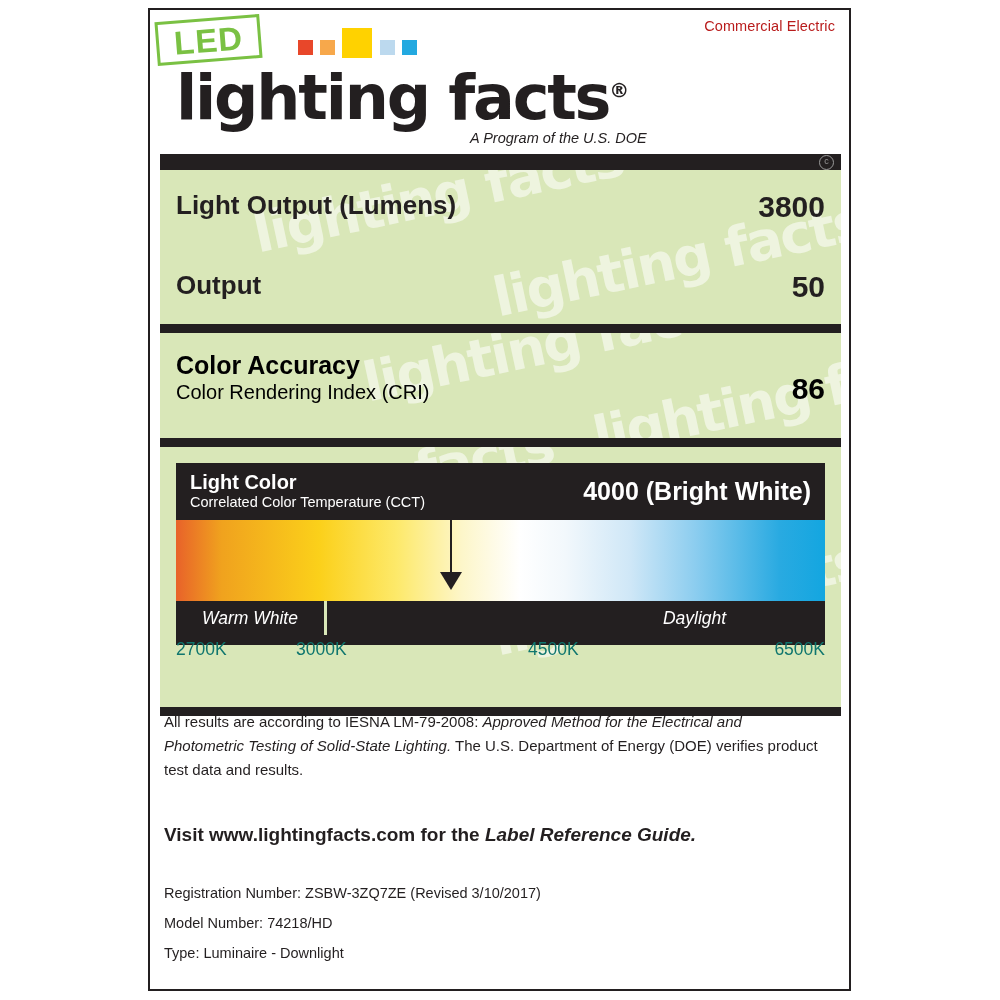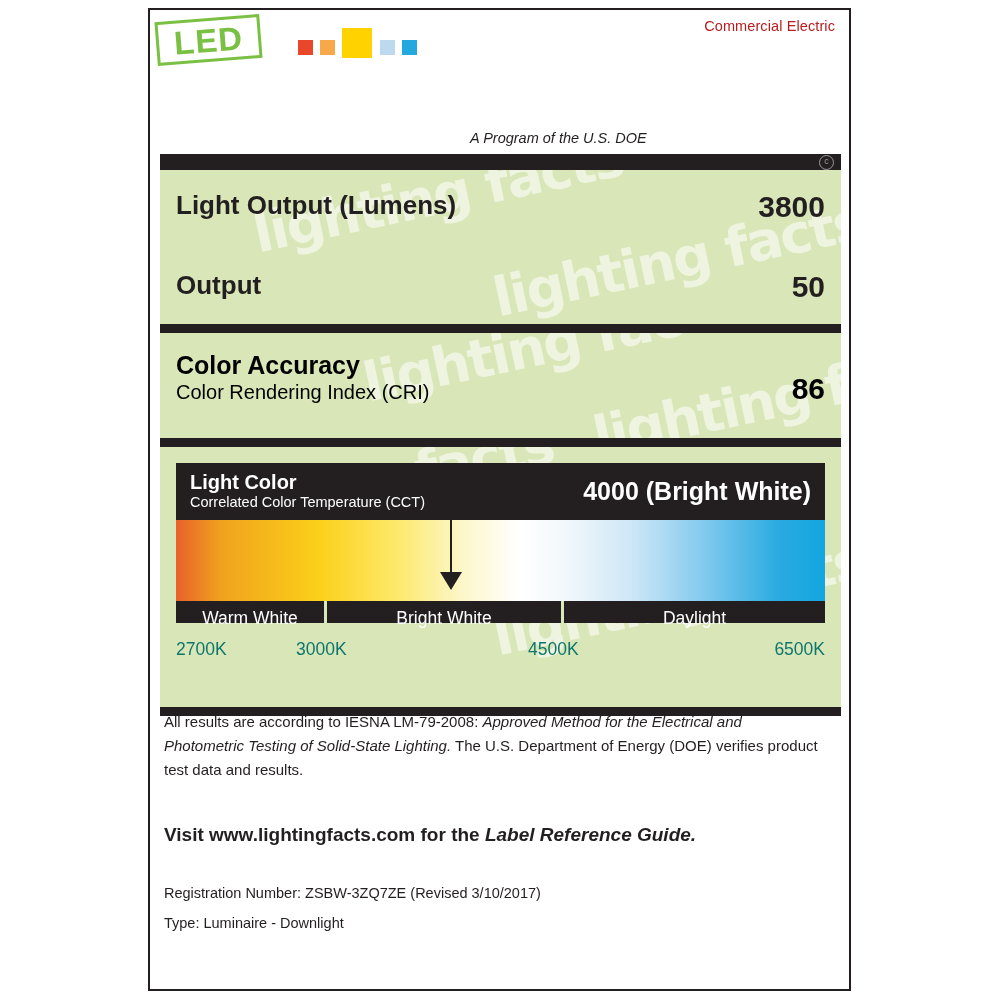--- a/index.html
+++ b/index.html
@@ -265,22 +265,23 @@
     border-left: 11px solid transparent;
     border-right: 11px solid transparent;
     border-top: 18px solid #231f20;
   }
 
   .band-row {
     position: absolute;
     left: 16px;
     top: 154px;
     width: 649px;
-    height: 22px;
+    height: 44px;
     background: #231f20;
+    font-style: italic;
   }
   .band {
     position: absolute;
     top: 0;
     height: 34px;
     color: #ffffff;
     font-size: 17.5px;
     text-align: center;
     line-height: 34px;
   }
@@ -348,20 +349,21 @@
     </div>
 
     <div class="swatches">
       <div class="sw s1"></div>
       <div class="sw s2"></div>
       <div class="sw s3"></div>
       <div class="sw s4"></div>
       <div class="sw s5"></div>
     </div>
 
+    <div class="wordmark"><span>lighting facts</span><span class="reg">®</span></div>
 
     <div class="doe-line">A Program of the U.S. DOE</div>
   </div>
 
   <div class="body-area">
 
     <div class="bar top">
       <div class="copyright-mark">c</div>
     </div>
 
@@ -406,21 +408,20 @@
           <div class="cct-val">4000 (Bright White)</div>
         </div>
 
         <div class="gradient-wrap">
           <div class="gradient"></div>
           <div class="cct-arrow"></div>
         </div>
 
         <div class="band-row">
           <div class="band warm">Warm White</div>
-          <div class="band bright">Bright White</div>
           <div class="band day">Daylight</div>
         </div>
 
         <div class="ticks">
           <div class="tick t1">2700K</div>
           <div class="tick t2">3000K</div>
           <div class="tick t3">4500K</div>
           <div class="tick t4">6500K</div>
         </div>
 
@@ -430,17 +431,18 @@
     <div class="bar divider"></div>
   </div>
 
   <div class="footer">
     <div class="note"><span>All results are according to IESNA LM-79-2008: </span><i>Approved Method for the Electrical and Photometric Testing of Solid-State Lighting.</i><span> The U.S. Department of Energy (DOE) verifies product test data and results.</span></div>
 
     <div class="visit"><span>Visit www.lightingfacts.com for the </span><i>Label Reference Guide.</i></div>
 
     <div class="meta">
       <div>Registration Number: ZSBW-3ZQ7ZE (Revised 3/10/2017)</div>
+      <div>Model Number: 74218/HD</div>
       <div>Type: Luminaire - Downlight</div>
     </div>
   </div>
 
 </div>
 
 </body></html>

